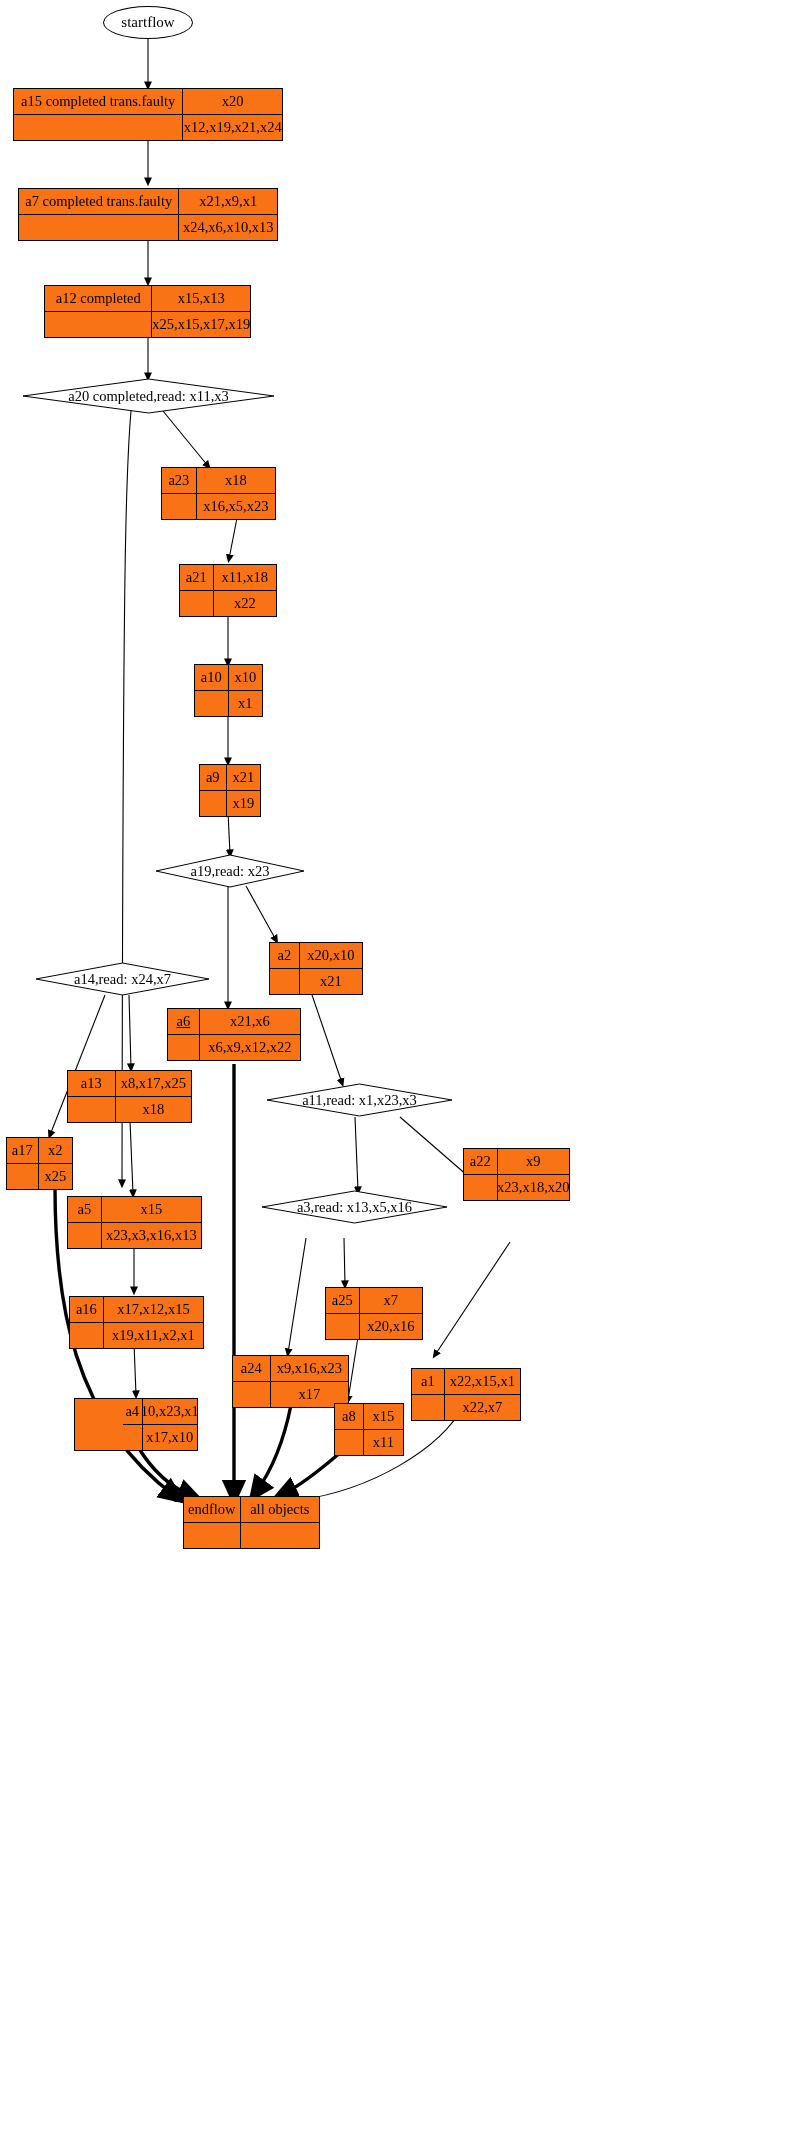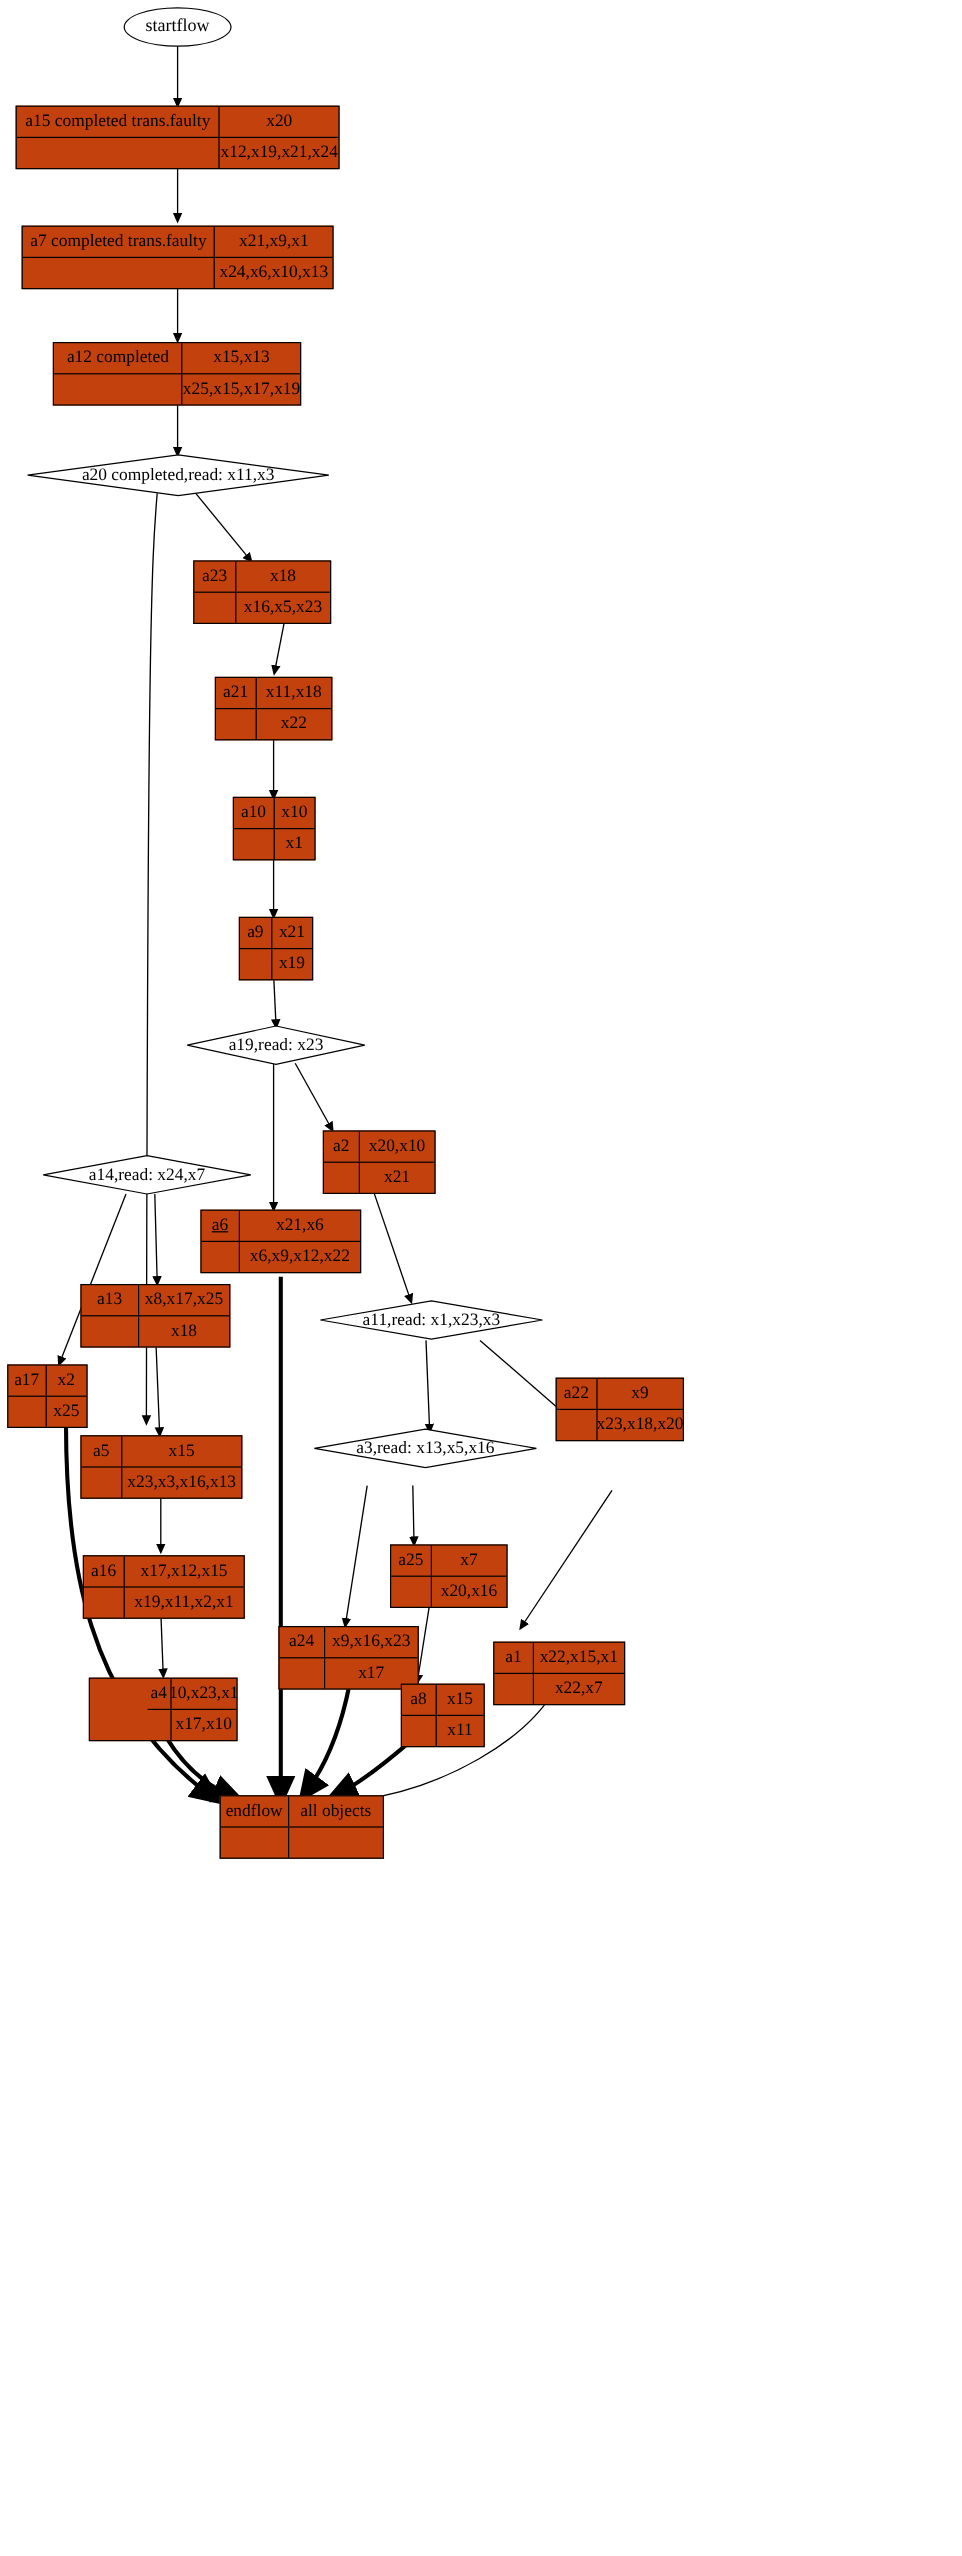--- a/index.html
+++ b/index.html
@@ -9,21 +9,21 @@
 
   
   .node{position:absolute;box-sizing:border-box;}
 
   .ellipse{
     border:1px solid #000;border-radius:50%;
     display:flex;align-items:center;justify-content:center;
     font-size:15px;color:#000;background:#fff;
   }
 
-  .tbl{border:1px solid #000;background:#c2410c;border-collapse:collapse;}
+  .tbl{border:1px solid #000;background:#f97316;border-collapse:collapse;}
   .tbl .row{display:flex;}
   .tbl .row.r1{border-bottom:1px solid #000;}
   .tbl .cell{
     display:flex;align-items:center;justify-content:center;
     font-size:14.5px;color:#000;box-sizing:border-box;
     height:25px;white-space:nowrap;overflow:hidden;
   }
   .tbl .cL{border-right:1px solid #000;}
   .tbl .cL.empty{}
 

